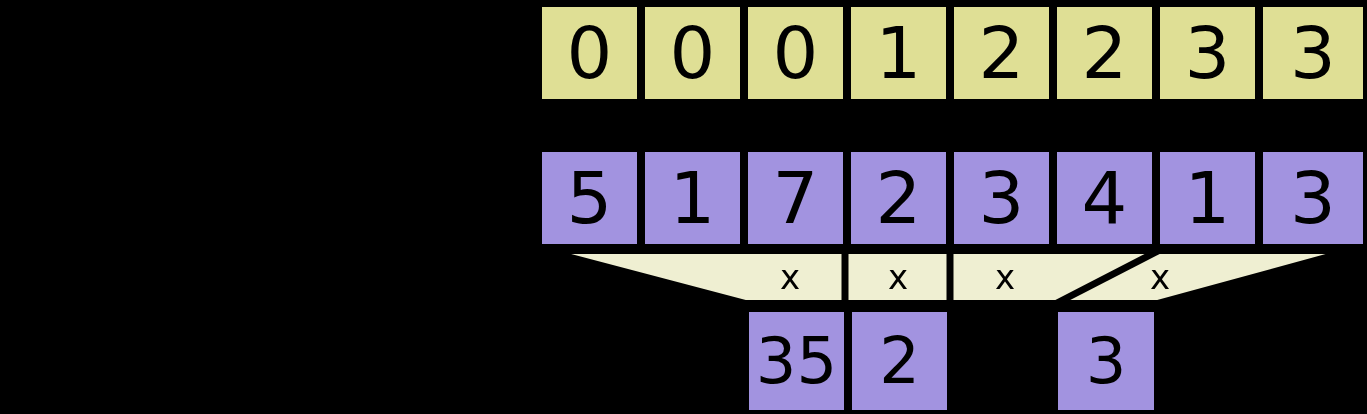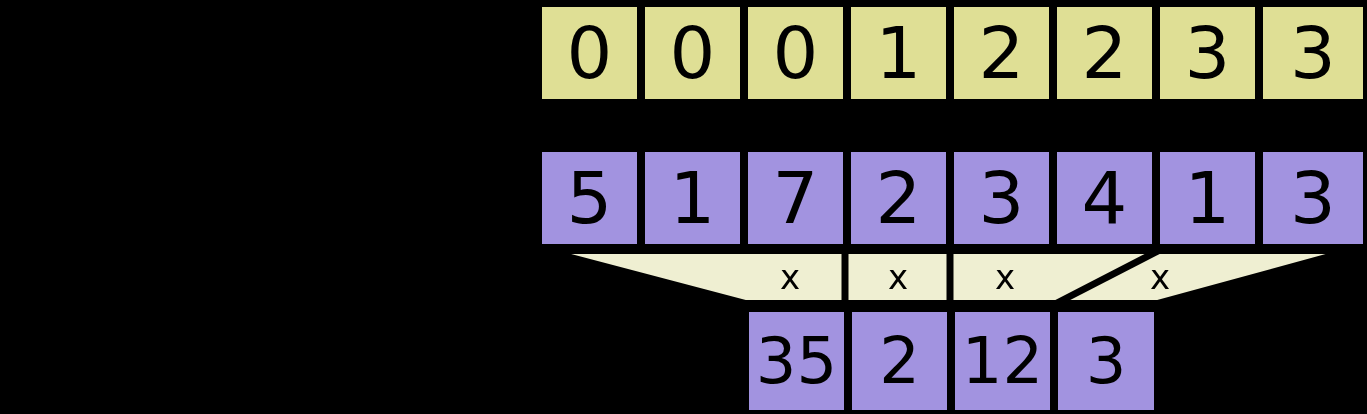--- a/index.html
+++ b/index.html
@@ -89,16 +89,15 @@
   <div class="cell cell-val" style="left:1156px; top:148px; width:103px; height:100px;">1</div>
   <div class="cell cell-val" style="left:1259px; top:148px; width:108px; height:100px;">3</div>
 
   <div class="xmark" style="left:740px; top:260px; width:100px; height:34px;">x</div>
   <div class="xmark" style="left:848px; top:260px; width:100px; height:34px;">x</div>
   <div class="xmark" style="left:955px; top:260px; width:100px; height:34px;">x</div>
   <div class="xmark" style="left:1110px; top:260px; width:100px; height:34px;">x</div>
 
   <div class="cell cell-out" style="left:745px;  top:308px; width:103px; height:106px;">35</div>
   <div class="cell cell-out" style="left:848px;  top:308px; width:103px; height:106px;">2</div>
-  <div class="cell cell-out" style="left:951px;  top:308px; width:103px; height:106px;">12</div>
   <div class="cell cell-out" style="left:1054px; top:308px; width:104px; height:106px;">3</div>
 
 </div>
 
 </body></html>

